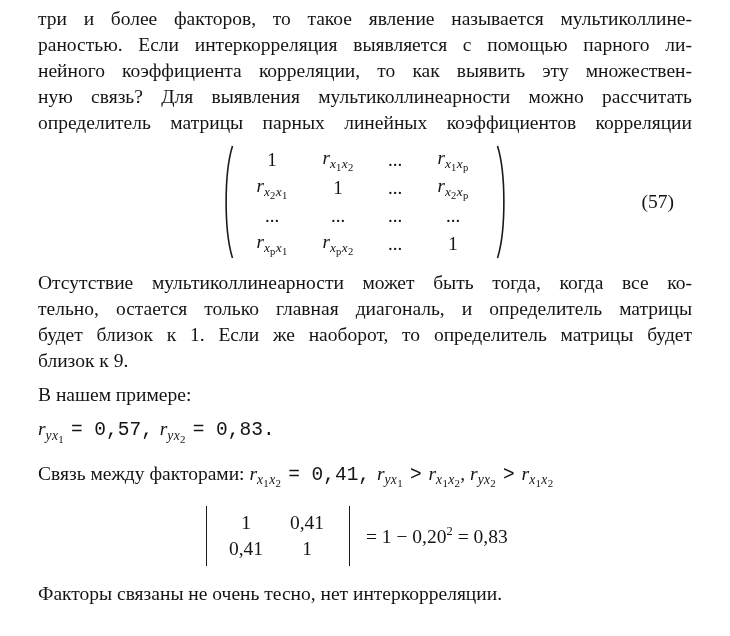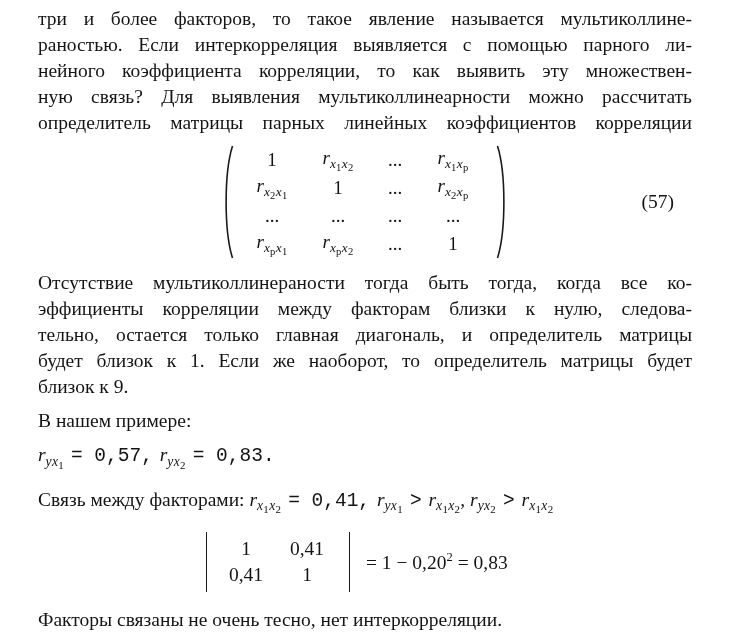--- a/index.html
+++ b/index.html
@@ -122,22 +122,21 @@
         <div class="mcell">1</div>
       </div>
       <svg class="paren" width="15" height="118" viewBox="0 0 15 118">
           <path d="M2.5 3 C 11 30, 11 88, 2.5 115" fill="none" stroke="#1a1a1a" stroke-width="1.6"></path>
         </svg>
     </div>
     <span class="eqno">(57)</span>
   </div>
 
   <div>
-    <div class="pline">Отсутствие мультиколлинераности тогда быть тогда, когда все ко-</div>
-    <div class="pline">эффициенты корреляции между факторам близки к нулю, следова-</div>
+    <div class="pline">Отсутствие мультиколлинеарности может быть тогда, когда все ко-</div>
     <div class="pline">тельно, остается только главная диагональ, и определитель матрицы</div>
     <div class="pline">будет близок к 1. Если же наоборот, то определитель матрицы будет</div>
     <div class="pline last">близок к 9.</div>
   </div>
 
   <div class="mline">
     <span>В нашем примере:</span>
   </div>
 
   <div class="mline">

